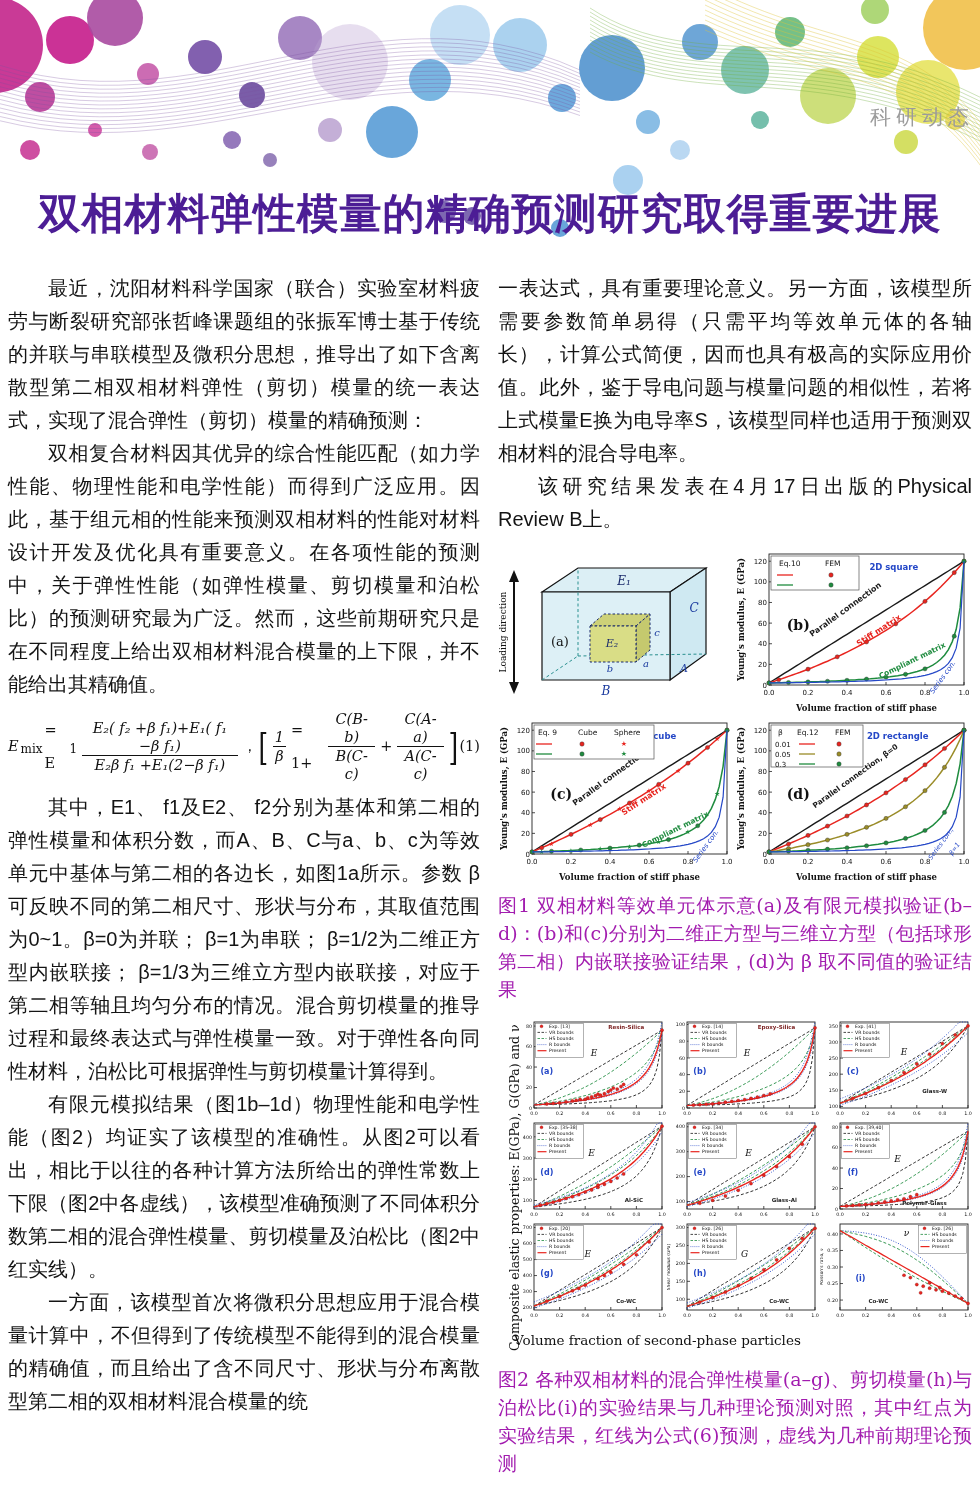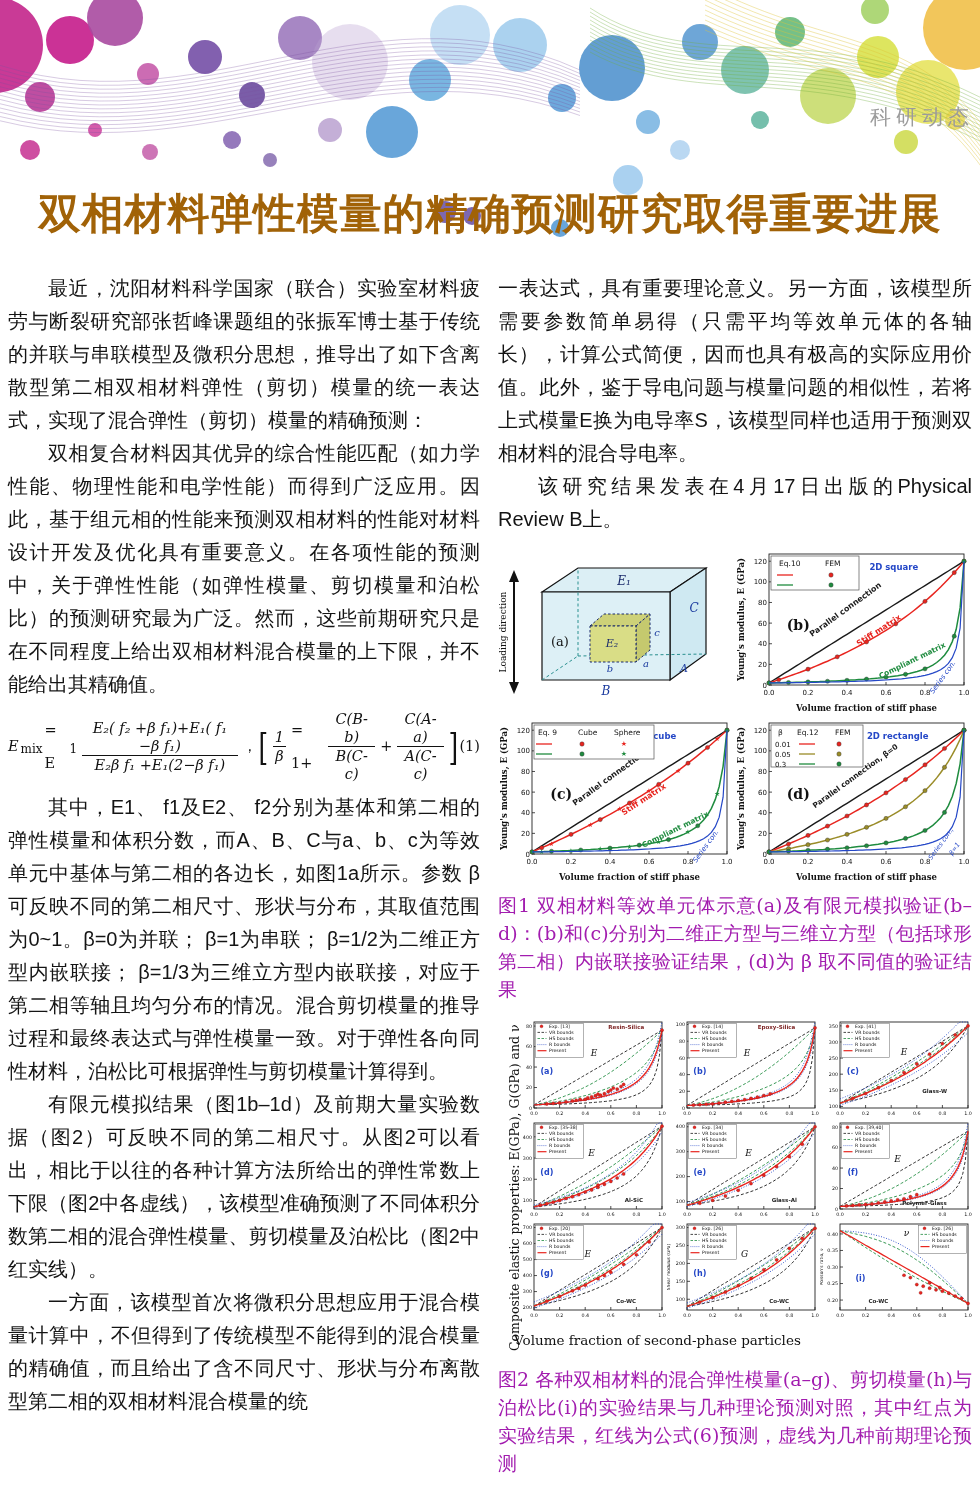--- a/index.html
+++ b/index.html
@@ -1,21 +1,21 @@
 <!DOCTYPE html>
 <html><head>
 <meta charset="utf-8">
 <style>
   html,body{margin:0;padding:0;background:#fff}
   .page{position:relative;width:980px;height:1485px;background:#fff;overflow:hidden;
         font-family:"Liberation Sans","DejaVu Sans",sans-serif;color:#141414}
   .header-art{position:absolute;top:0;left:0}
   .journal-tag{position:absolute;top:103px;right:6px;color:#9b9b9b;font-size:21px;letter-spacing:5px}
   .title{position:absolute;top:186px;left:0;width:980px;margin:0;text-align:center;
-         font-size:42px;font-weight:600;color:#a16207;letter-spacing:1px}
+         font-size:42px;font-weight:600;color:#4c1d95;letter-spacing:1px}
   .col{position:absolute;top:272px;font-size:20px;line-height:33px;text-align:justify}
   .col-left{left:8px;width:472px}
   .col-right{left:498px;width:474px}
   .col p{margin:0;text-indent:2em}
   .col p.cont{text-indent:0}
   
   .eq{display:flex;align-items:center;justify-content:flex-start;gap:2px;margin:9px 0 7px 0;
       font-family:"DejaVu Serif","Liberation Serif",serif;font-size:14.5px;color:#111;text-indent:0}
   .eq .it{font-style:italic}
   .eq sub{font-size:12px;transform:translateY(3px)}
@@ -154,21 +154,21 @@
       <span>+</span>
       <span class="frac">
         <span class="num">C(A- a)</span>
         <span class="den">A(C- c)</span>
       </span>
       <span class="brk">]</span>
       <span class="eqnum">(1)</span>
     </div>
 
     <p>其中，E1、 f1及E2、 f2分别为基体和第二相的弹性模量和体积分数，而A、B、C与a、b、c为等效单元中基体与第二相的各边长，如图1a所示。参数 β 可反映不同的第二相尺寸、形状与分布，其取值范围为0~1。β=0为并联； β=1为串联； β=1/2为二维正方型内嵌联接； β=1/3为三维立方型内嵌联接，对应于第二相等轴且均匀分布的情况。混合剪切模量的推导过程和最终表达式与弹性模量一致。对于弹性各向同性材料，泊松比可根据弹性与剪切模量计算得到。</p>
-    <p>有限元模拟结果（图1b–1d）及前期大量实验数据（图2）可反映不同的第二相尺寸。从图2可以看出，相比于以往的各种计算方法所给出的弹性常数上下限（图2中各虚线），该模型准确预测了不同体积分数第二相的混合弹性模量、剪切模量及泊松比（图2中红实线）。</p>
+    <p>有限元模拟结果（图1b–1d）物理性能和电学性能（图2）均证实了该模型的准确性。从图2可以看出，相比于以往的各种计算方法所给出的弹性常数上下限（图2中各虚线），该模型准确预测了不同体积分数第二相的混合弹性模量、剪切模量及泊松比（图2中红实线）。</p>
     <p>一方面，该模型首次将微积分思想应用于混合模量计算中，不但得到了传统模型不能得到的混合模量的精确值，而且给出了含不同尺寸、形状与分布离散型第二相的双相材料混合模量的统</p>
   </div>
 
   <div class="col col-right">
     <p class="cont">一表达式，具有重要理论意义。另一方面，该模型所需要参数简单易得（只需平均等效单元体的各轴长），计算公式简便，因而也具有极高的实际应用价值。此外，鉴于导电问题与模量问题的相似性，若将上式模量E换为电导率S，该模型同样也适用于预测双相材料的混合导电率。</p>
     <p>该研究结果发表在4月17日出版的Physical Review B上。</p>
 
     <figure>
       <div class="fig1grid">
 

